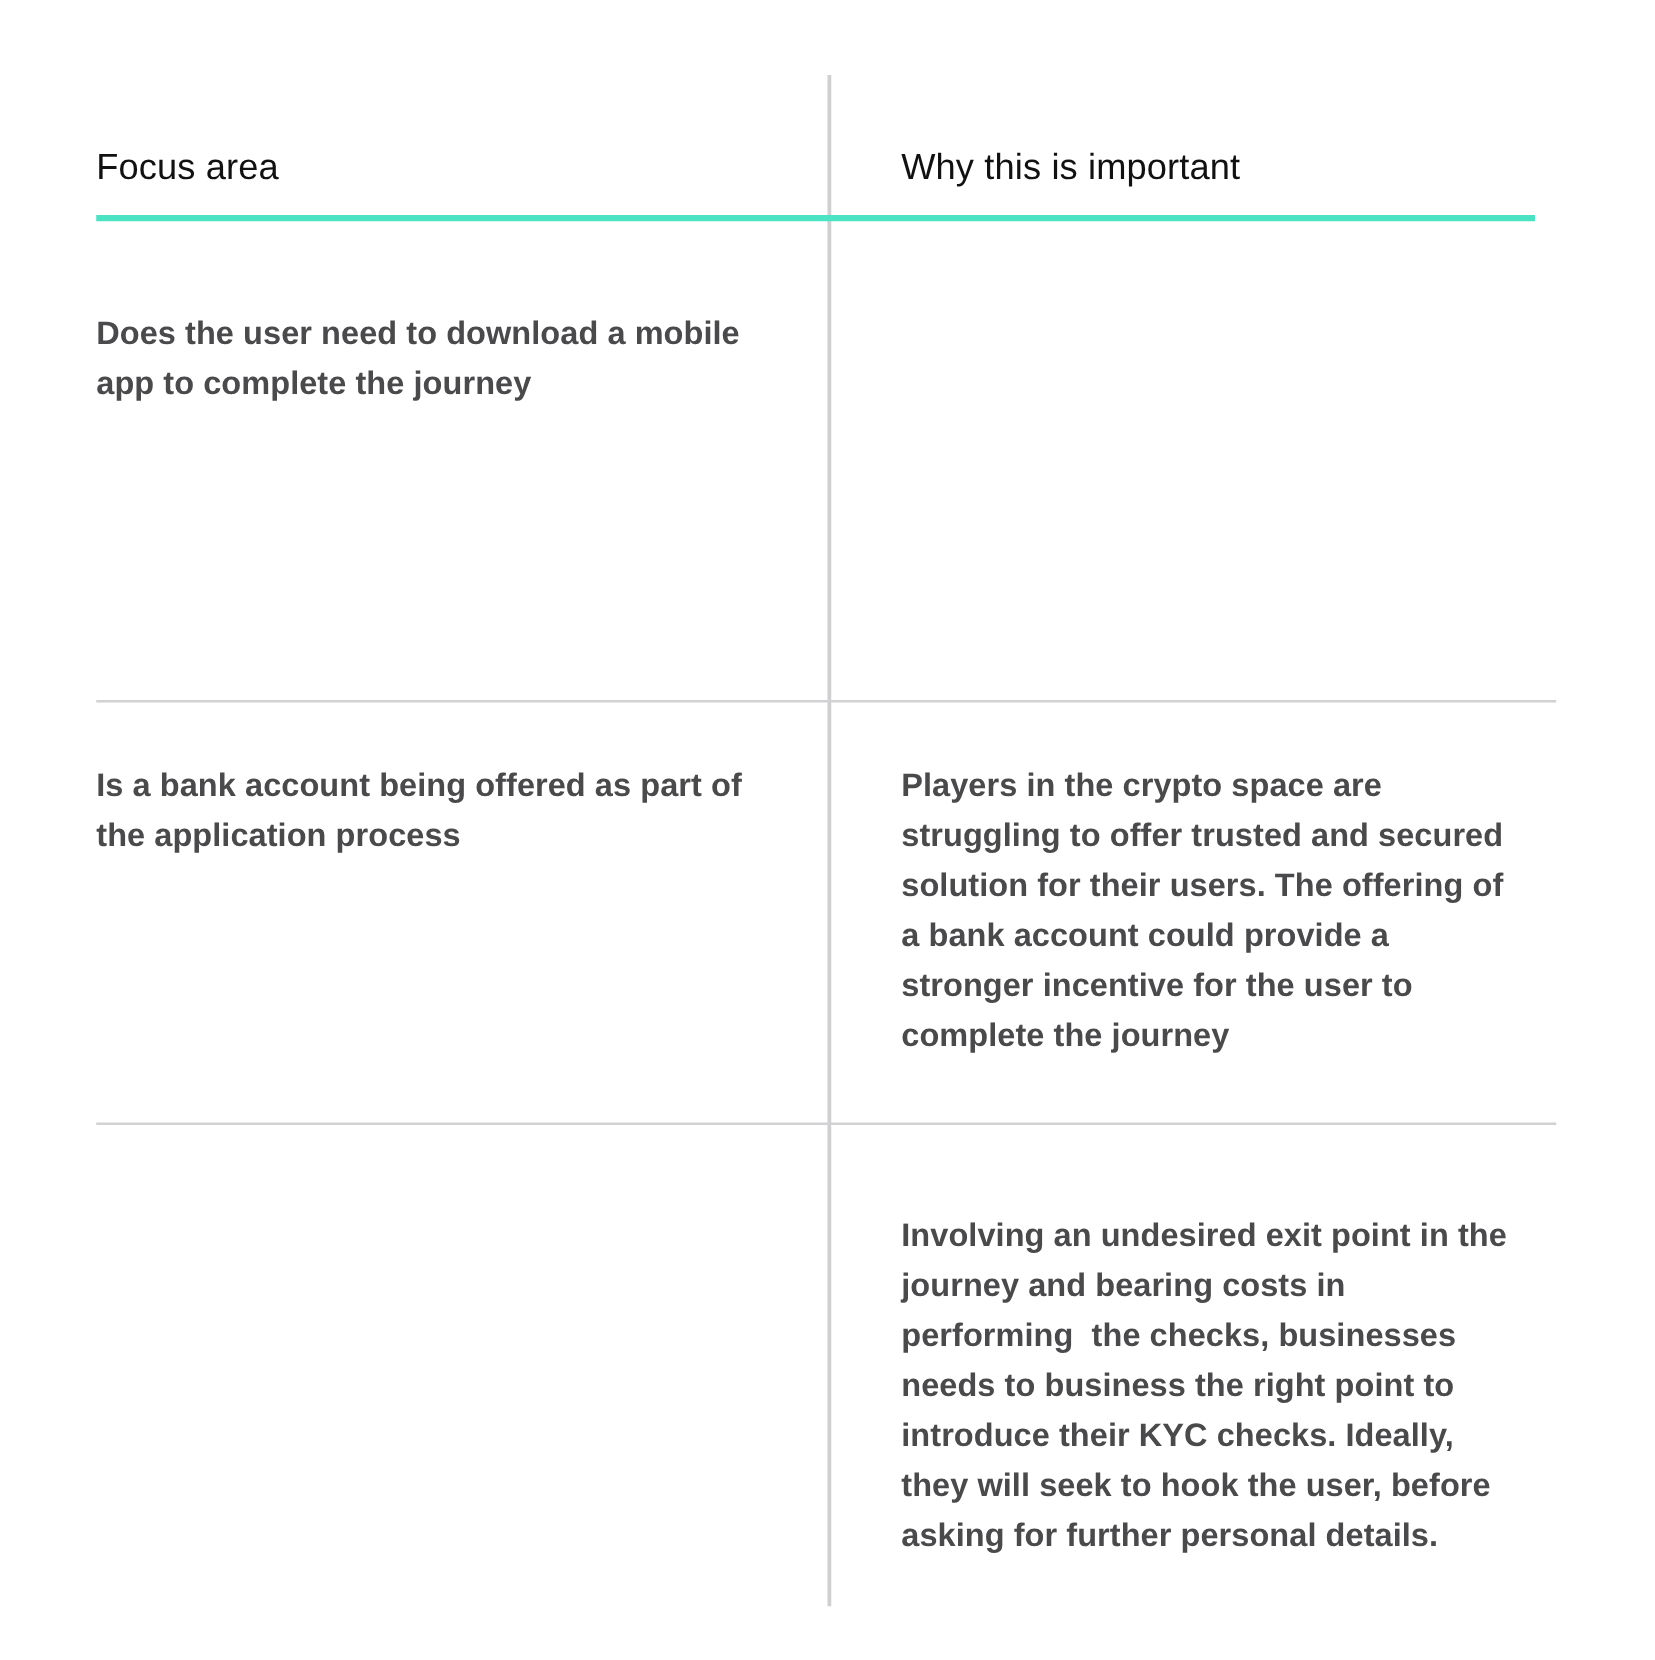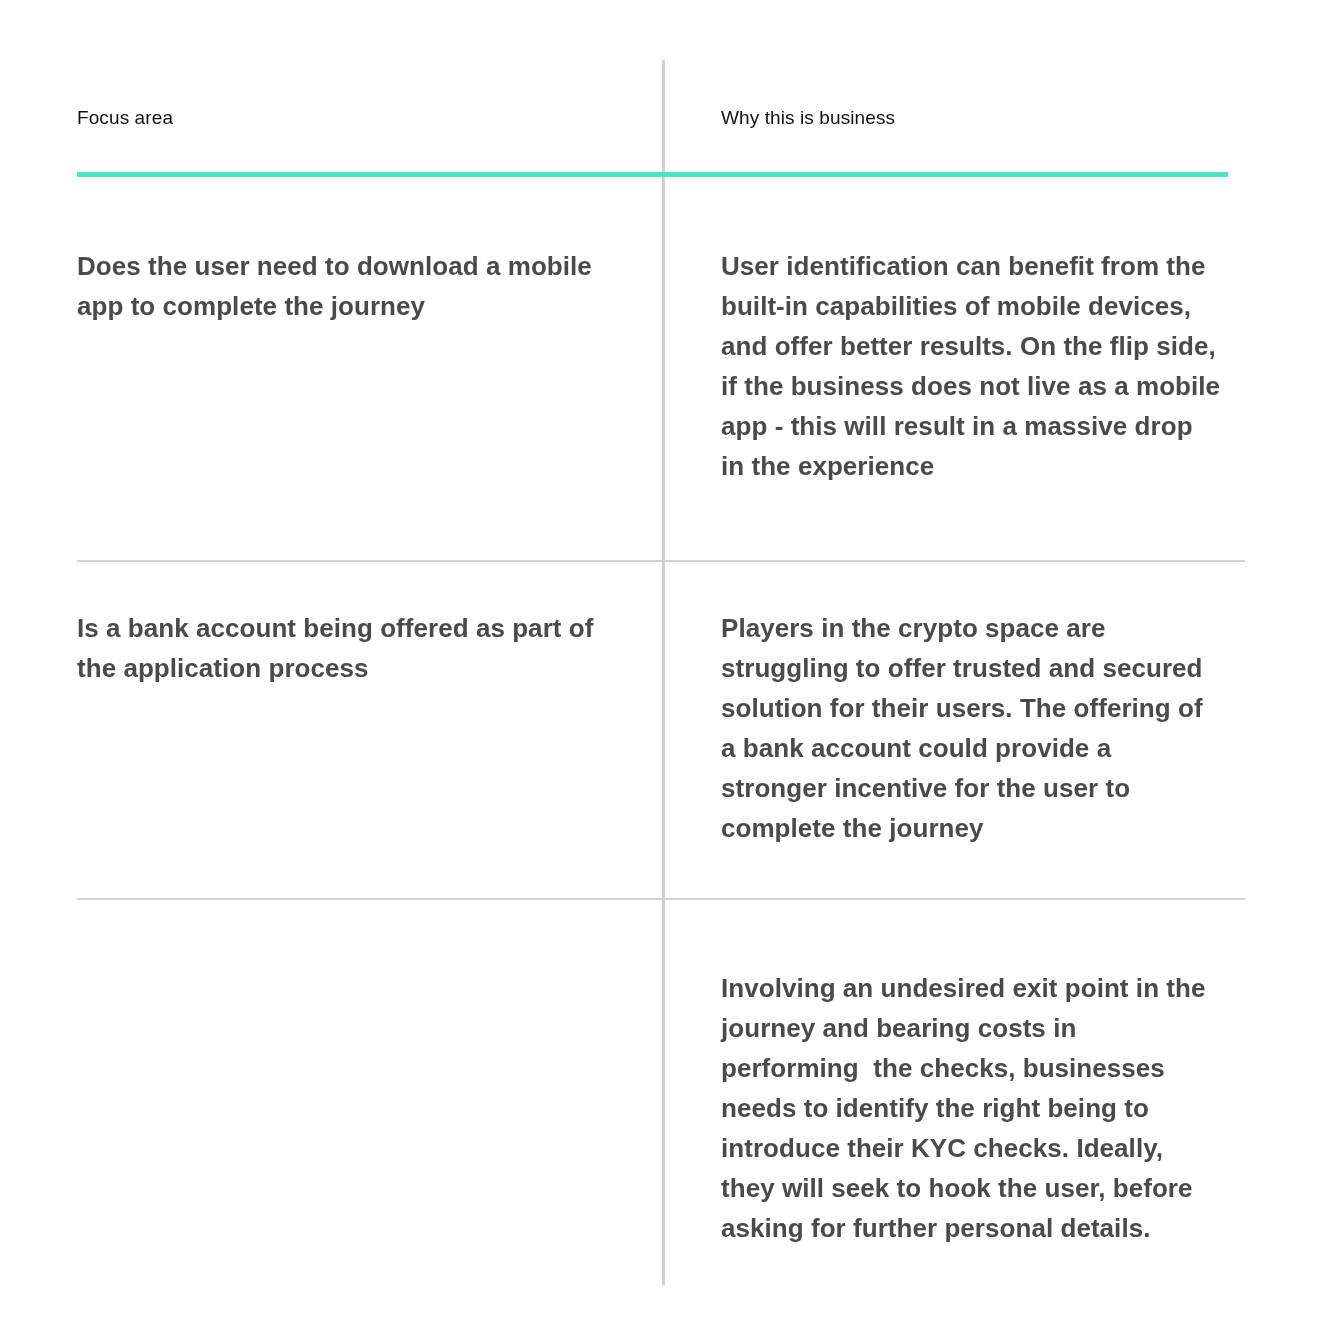--- a/index.html
+++ b/index.html
@@ -35,22 +35,22 @@
   
   .header-row {
     position: absolute;
     left: 0;
     top: 0;
     width: 1324px;
     height: 178px;
   }
   .header-cell {
     position: absolute;
-    top: 100px;
-    font-size: 19px;
+    top: 116px;
+    font-size: 29px;
     line-height: 36px;
     color: #111111;
     letter-spacing: 0.1px;
     font-weight: 400;
     white-space: nowrap;
   }
   .header-cell.left  { left: 77px; }
   .header-cell.right { left: 721px; }
 
   .accent-rule {
@@ -102,34 +102,33 @@
 </style>
 </head>
 <body>
 
 <div class="table-wrap">
 
   <div class="col-divider"></div>
 
   <div class="header-row">
     <div class="header-cell left">Focus area</div>
-    <div class="header-cell right">Why this is business</div>
+    <div class="header-cell right">Why this is important</div>
     <div class="accent-rule left"></div>
     <div class="accent-rule right"></div>
   </div>
 
   <div class="row" id="row-1">
     <div class="cell left">Does the user need to download a mobile app to complete the journey</div>
-    <div class="cell right">User identification can benefit from the built-in capabilities of mobile devices, and offer better results. On the flip side, if the business does not live as a mobile app - this will result in a massive drop in the experience</div>
   </div>
 
   <div class="row" id="row-2">
     <div class="row-rule"></div>
     <div class="cell left">Is a bank account being offered as part of the application process</div>
     <div class="cell right">Players in the crypto space are struggling to offer trusted and secured solution for their users. The offering of a bank account could provide a stronger incentive for the user to complete the journey</div>
   </div>
 
   <div class="row" id="row-3">
     <div class="row-rule"></div>
-    <div class="cell right">Involving an undesired exit point in the journey and bearing costs in performing  the checks, businesses needs to identify the right being to introduce their KYC checks. Ideally, they will seek to hook the user, before asking for further personal details.</div>
+    <div class="cell right">Involving an undesired exit point in the journey and bearing costs in performing  the checks, businesses needs to business the right point to introduce their KYC checks. Ideally, they will seek to hook the user, before asking for further personal details.</div>
   </div>
 
 </div>
 
 </body></html>

